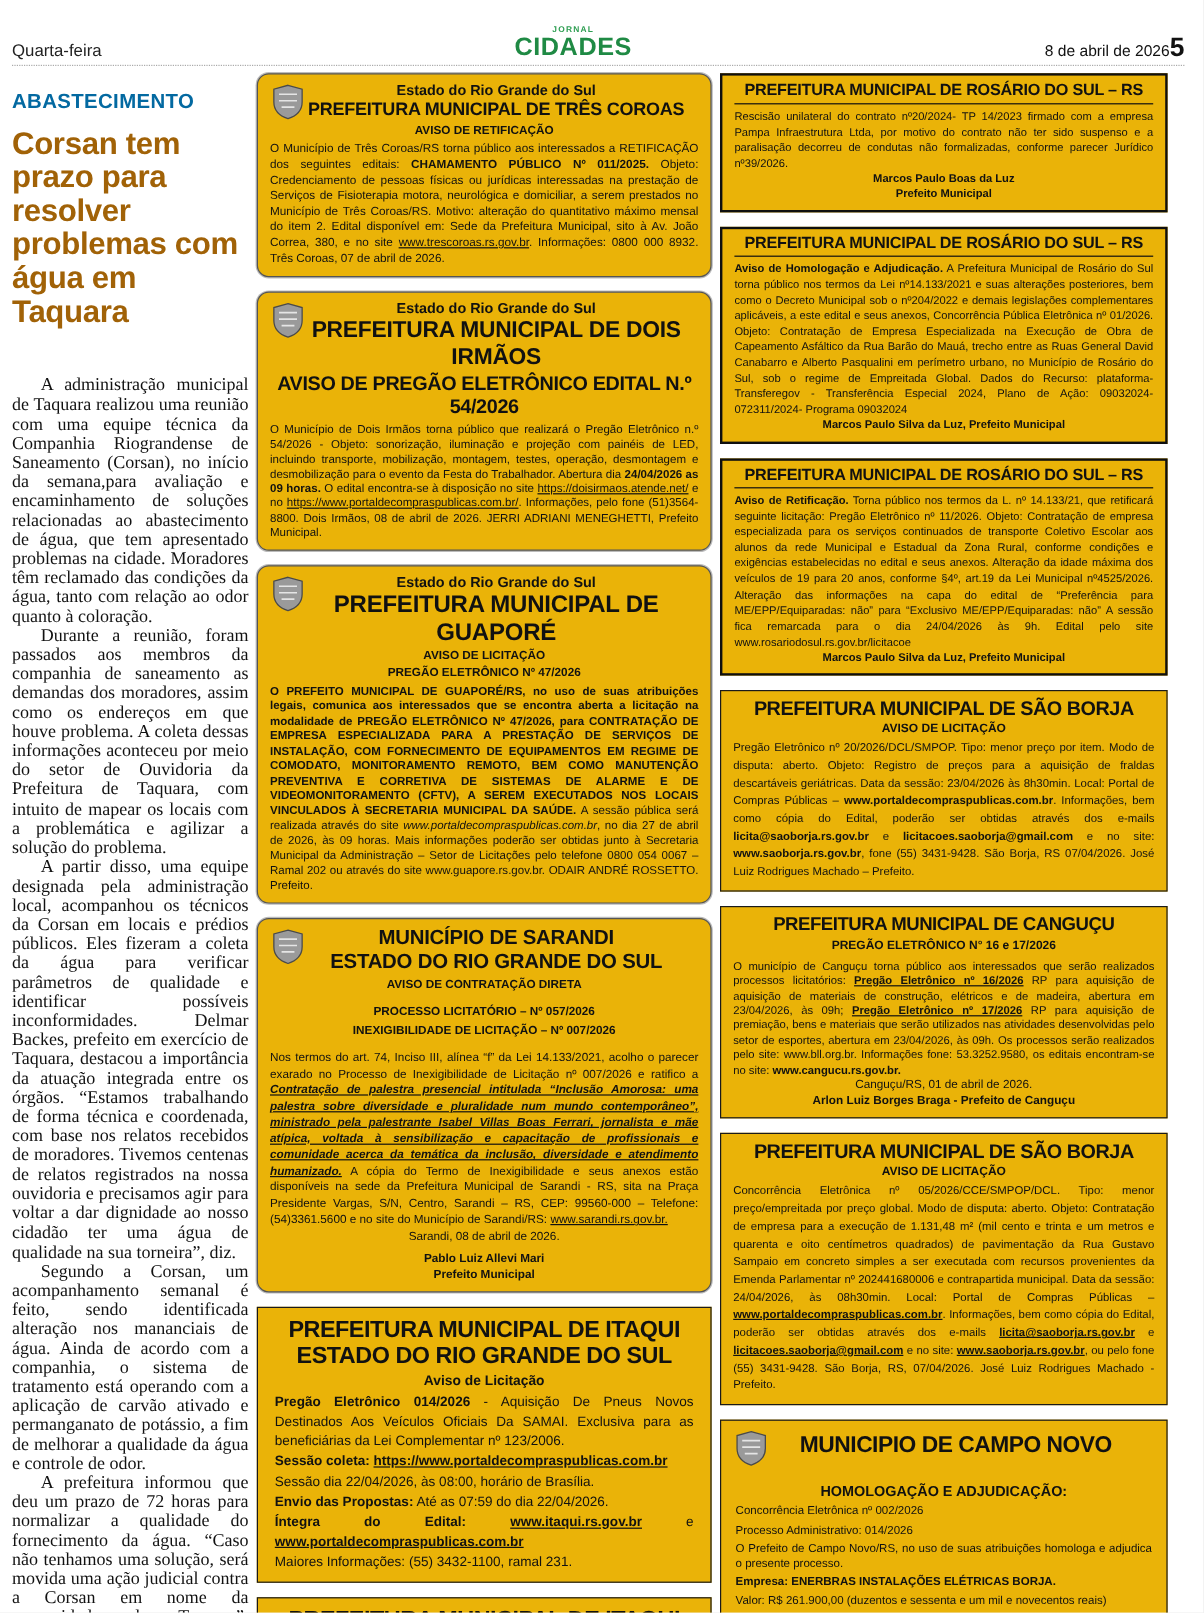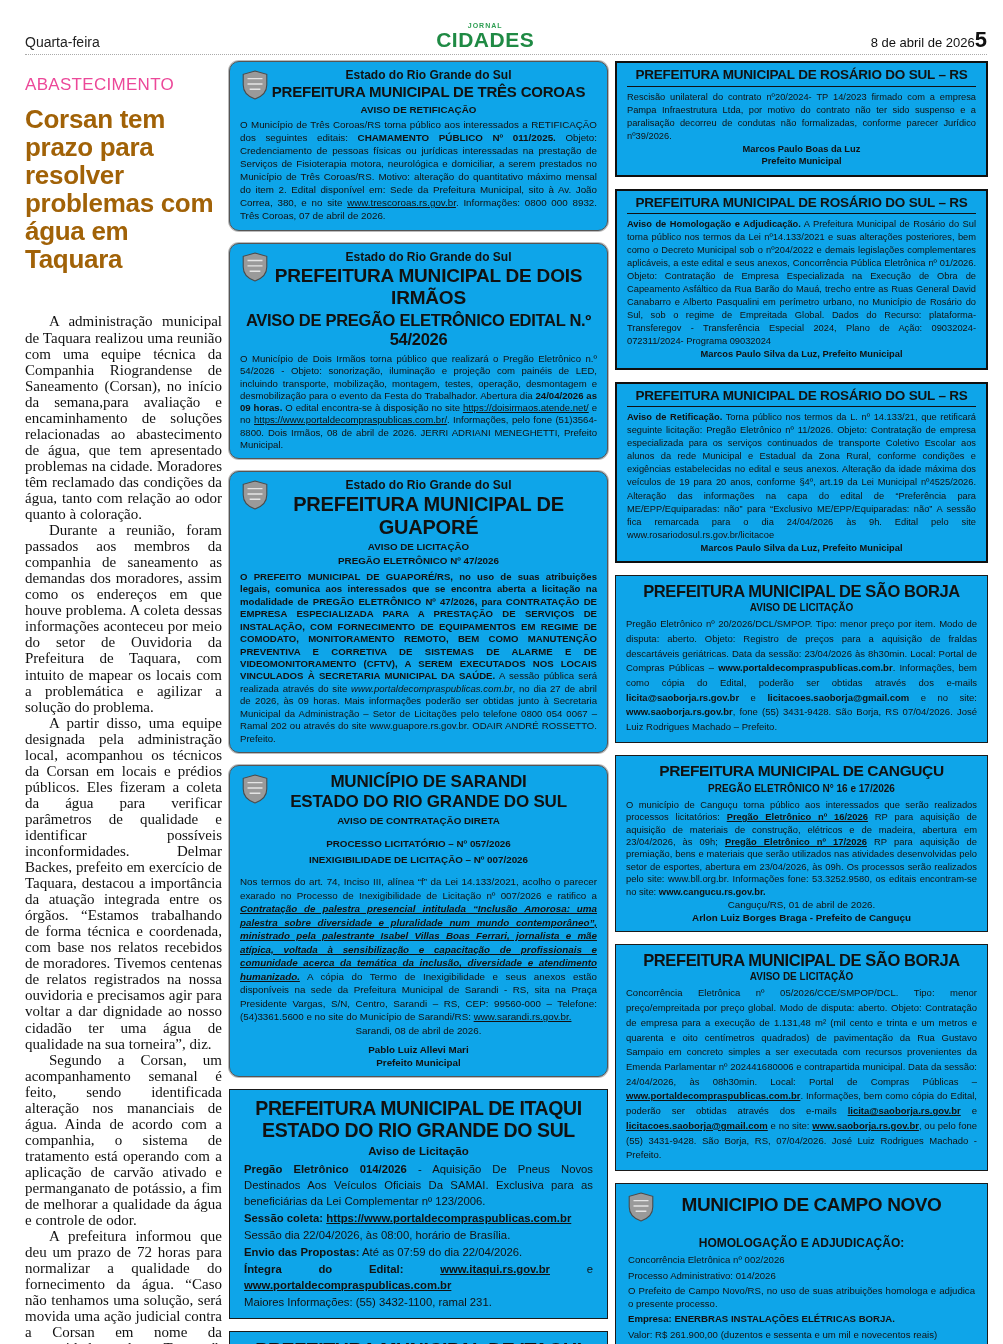--- a/index.html
+++ b/index.html
@@ -1,41 +1,41 @@
 <!DOCTYPE html>
 <html><head>
 <meta charset="utf-8">
 <style>
   html,body{margin:0;padding:0;background:#e8e8e8;}
   .page{position:relative;width:1003px;height:1344px;background:#fff;margin:0 auto;
         overflow:hidden;font-family:"Liberation Sans",sans-serif;color:#111;
-        box-sizing:border-box;padding:8px 16px 8px 25px;}
+        box-sizing:border-box;padding:8px 16px 8px 10px;}
   
   .masthead{display:flex;align-items:flex-end;justify-content:space-between;
             border-bottom:1px dotted #aaa;padding-bottom:4px;height:42px;}
   .mh-left{font-size:14px;color:#222;}
   .mh-center{text-align:center;line-height:1;}
   .logo-top{font-size:7px;font-weight:bold;color:#2e9e52;letter-spacing:1px;}
   .logo-main{font-size:21px;font-weight:bold;color:#1f8a44;letter-spacing:.5px;}
   .mh-right{font-size:13px;display:flex;align-items:flex-end;}
   .pagenum{font-size:22px;font-weight:bold;line-height:.9;}
   
   .content{display:flex;gap:7px;margin-top:6px;}
   .col-left{width:197px;flex:none;}
   .col-middle{width:379px;flex:none;}
   .col-right{width:373px;flex:none;}
   
-  .kicker{color:#ec4899;font-weight:normal;font-size:17px;letter-spacing:.3px;margin-top:14px;}
+  .kicker{color:#0369a1;font-weight:bold;font-size:17px;letter-spacing:.3px;margin-top:14px;}
   .headline{font-size:26px;line-height:1.08;font-weight:bold;margin:10px 0 0 0;
             font-family:"Liberation Sans",sans-serif;color:#a16207;letter-spacing:-.3px;}
   .article-body{margin-top:40px;font-family:"Liberation Serif",serif;font-size:15px;
                 line-height:1.07;text-align:justify;}
   .article-body p{margin:0;text-indent:1.6em;}
   
-  .notice{position:relative;box-sizing:border-box;background:#0ea5e9;margin-bottom:12px;
+  .notice{position:relative;box-sizing:border-box;background:#eab308;margin-bottom:12px;
           padding:6px 10px 7px 10px;}
   .notice .b{font-weight:bold;}
   .notice .u{text-decoration:underline;}
   .notice .i{font-style:italic;}
   .n-top{font-weight:bold;text-align:center;font-size:12px;line-height:1.25;}
   .n-title{font-weight:bold;text-align:center;font-size:15.5px;line-height:1.15;letter-spacing:-.2px;}
   .n-title-xl{font-weight:bold;text-align:center;font-size:19px;line-height:1.12;letter-spacing:-.4px;}
   .n-subtitle{font-weight:bold;text-align:center;font-size:15.5px;line-height:1.2;letter-spacing:-.3px;}
   .n-sub{font-weight:bold;text-align:center;font-size:9.8px;line-height:1.35;margin-top:3px;}
   .n-p{font-size:9.8px;line-height:1.32;text-align:justify;margin-top:3px;}

